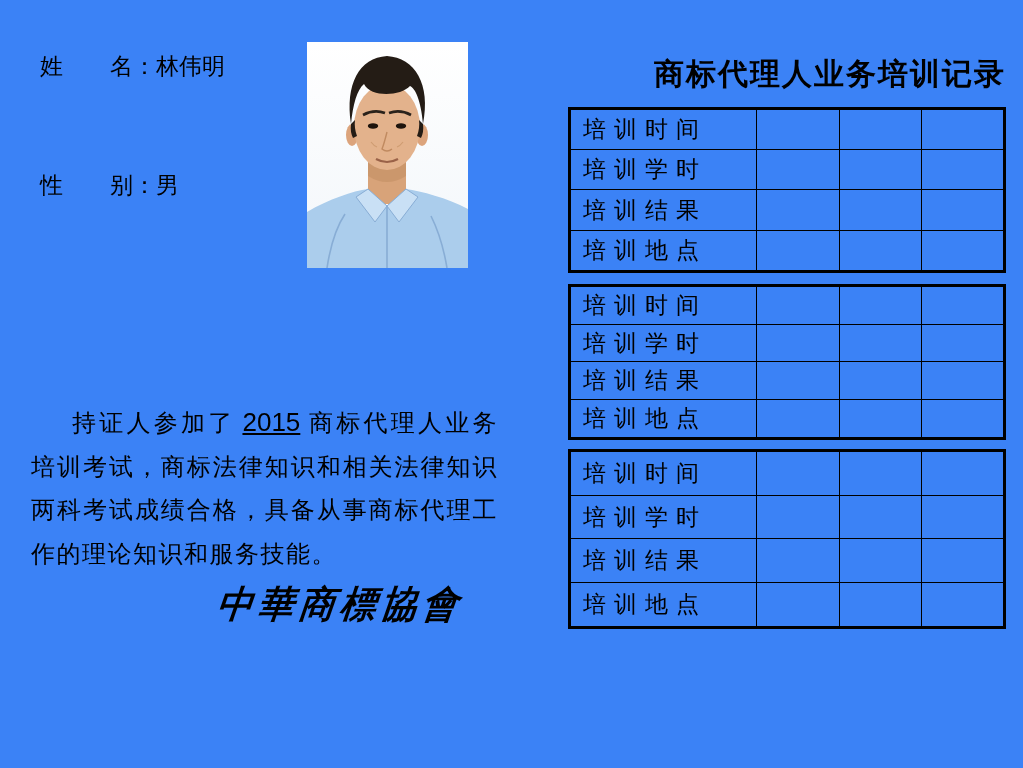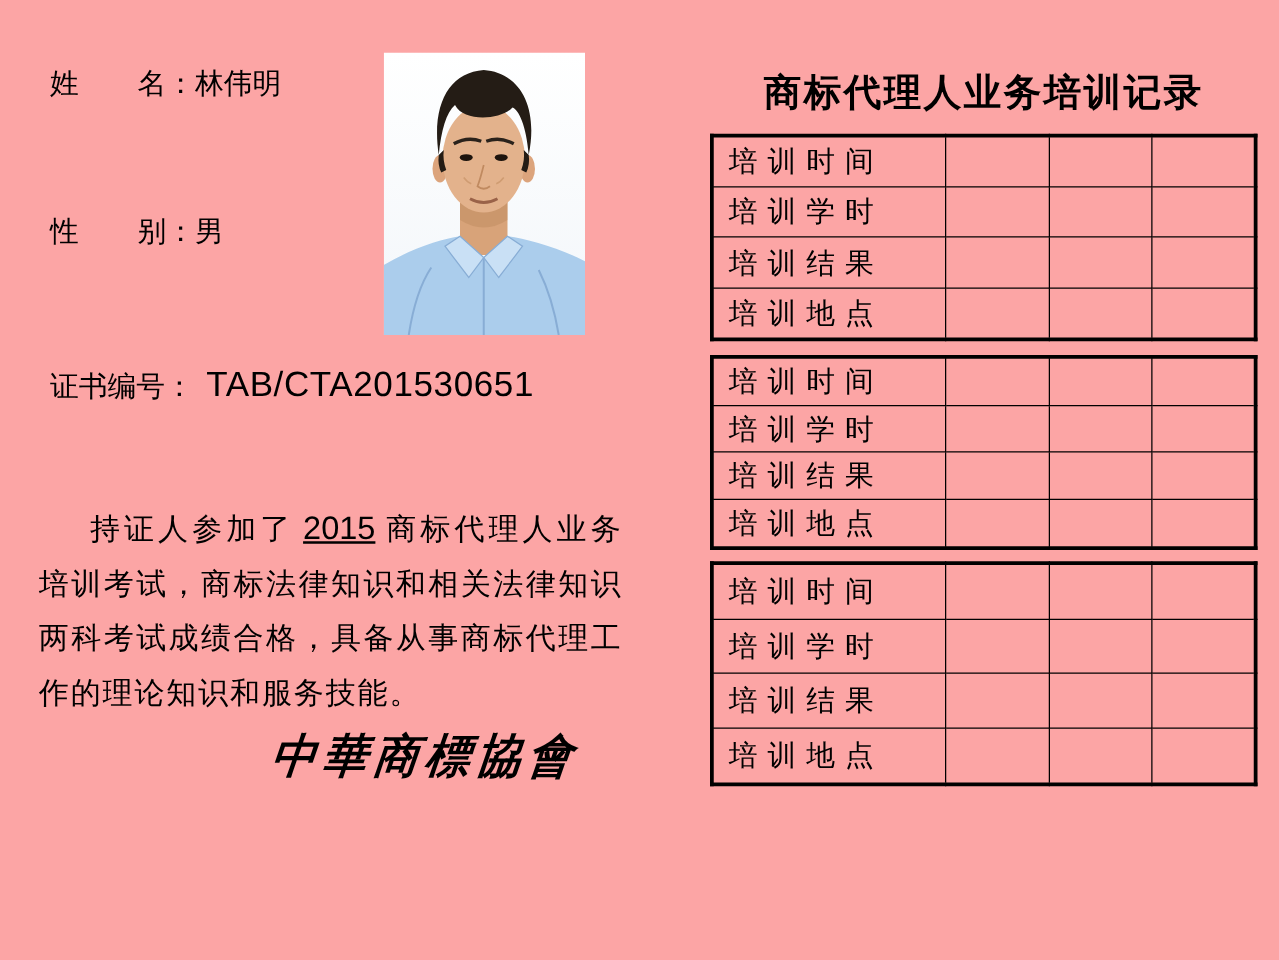--- a/index.html
+++ b/index.html
@@ -1,20 +1,20 @@
 <!DOCTYPE html>
 <html><head>
 <meta charset="utf-8">
 <style>
   * { margin:0; padding:0; box-sizing:border-box; }
   html,body { background:#ffffff; }
   .page {
     position:relative;
     width:1023px; height:768px;
-    background:#fca5a5;
+    background:#3b82f6;
     color:#000000;
     font-family:"Liberation Serif","DejaVu Serif",serif;
     overflow:hidden;
   }
   .abs { position:absolute; }
   .num, .sans { font-family:"Liberation Sans","DejaVu Sans",sans-serif; }
 
   
   .field-row { font-size:23px; line-height:26px; white-space:nowrap; }
   .label-b { margin-left:47px; }
@@ -43,21 +43,21 @@
   }
   .seal-line .seal-ink { display:inline-block; transform:skewX(-6deg) scaleY(1.04); }
   .branch-line {
     left:180px; top:629px; width:320px;
     text-align:center; font-size:23px; letter-spacing:4px; white-space:nowrap;
   }
 
   
   .record-title {
     left:568px; top:54px; width:438px;
-    text-align:center;
+    text-align:right;
     font-family:"Liberation Sans","DejaVu Sans",sans-serif;
     font-weight:bold; font-size:30px; letter-spacing:2px;
     white-space:nowrap;
   }
   .table-wrap { left:568px; width:438px; }
   .t1 { top:107px; height:166px; }
   .t2 { top:284px; height:156px; }
   .t3 { top:449px; height:180px; }
   table.training {
     width:438px; height:100%;
@@ -123,23 +123,20 @@
       <ellipse cx="66" cy="84" rx="5.2" ry="2.7" fill="#1e140d"></ellipse>
       <ellipse cx="94" cy="84" rx="5.2" ry="2.7" fill="#1e140d"></ellipse>
 
       <path d="M80,90 q-3,12 -5,17 q5,4 10,0" stroke="#c08a60" stroke-width="1.4" fill="none"></path>
 
       <path d="M69,117 q11,6 22,0" stroke="#9a6248" stroke-width="2.2" fill="none"></path>
       <path d="M64,100 q3,4 6,5 M96,100 q-3,4 -6,5" stroke="#cf9c72" stroke-width="1.2" fill="none"></path>
     </svg>
   </div>
 
-  <div class="abs field-row cert-row">
-    <span>证书编号：</span><span class="num cert-value">TAB/CTA201530651</span>
-  </div>
 
   <p class="abs statement">
     <span>持证人参加了</span><span class="num year">2015</span><span>商标代理人业务培训考试，商标法律知识和相关法律知识两科考试成绩合格，具备从事商标代理工作的理论知识和服务技能。</span>
   </p>
 
   <div class="abs seal-line">
     <span class="seal-ink">中華商標協會</span>
   </div>
 
   <div class="abs record-title">商标代理人业务培训记录</div>

